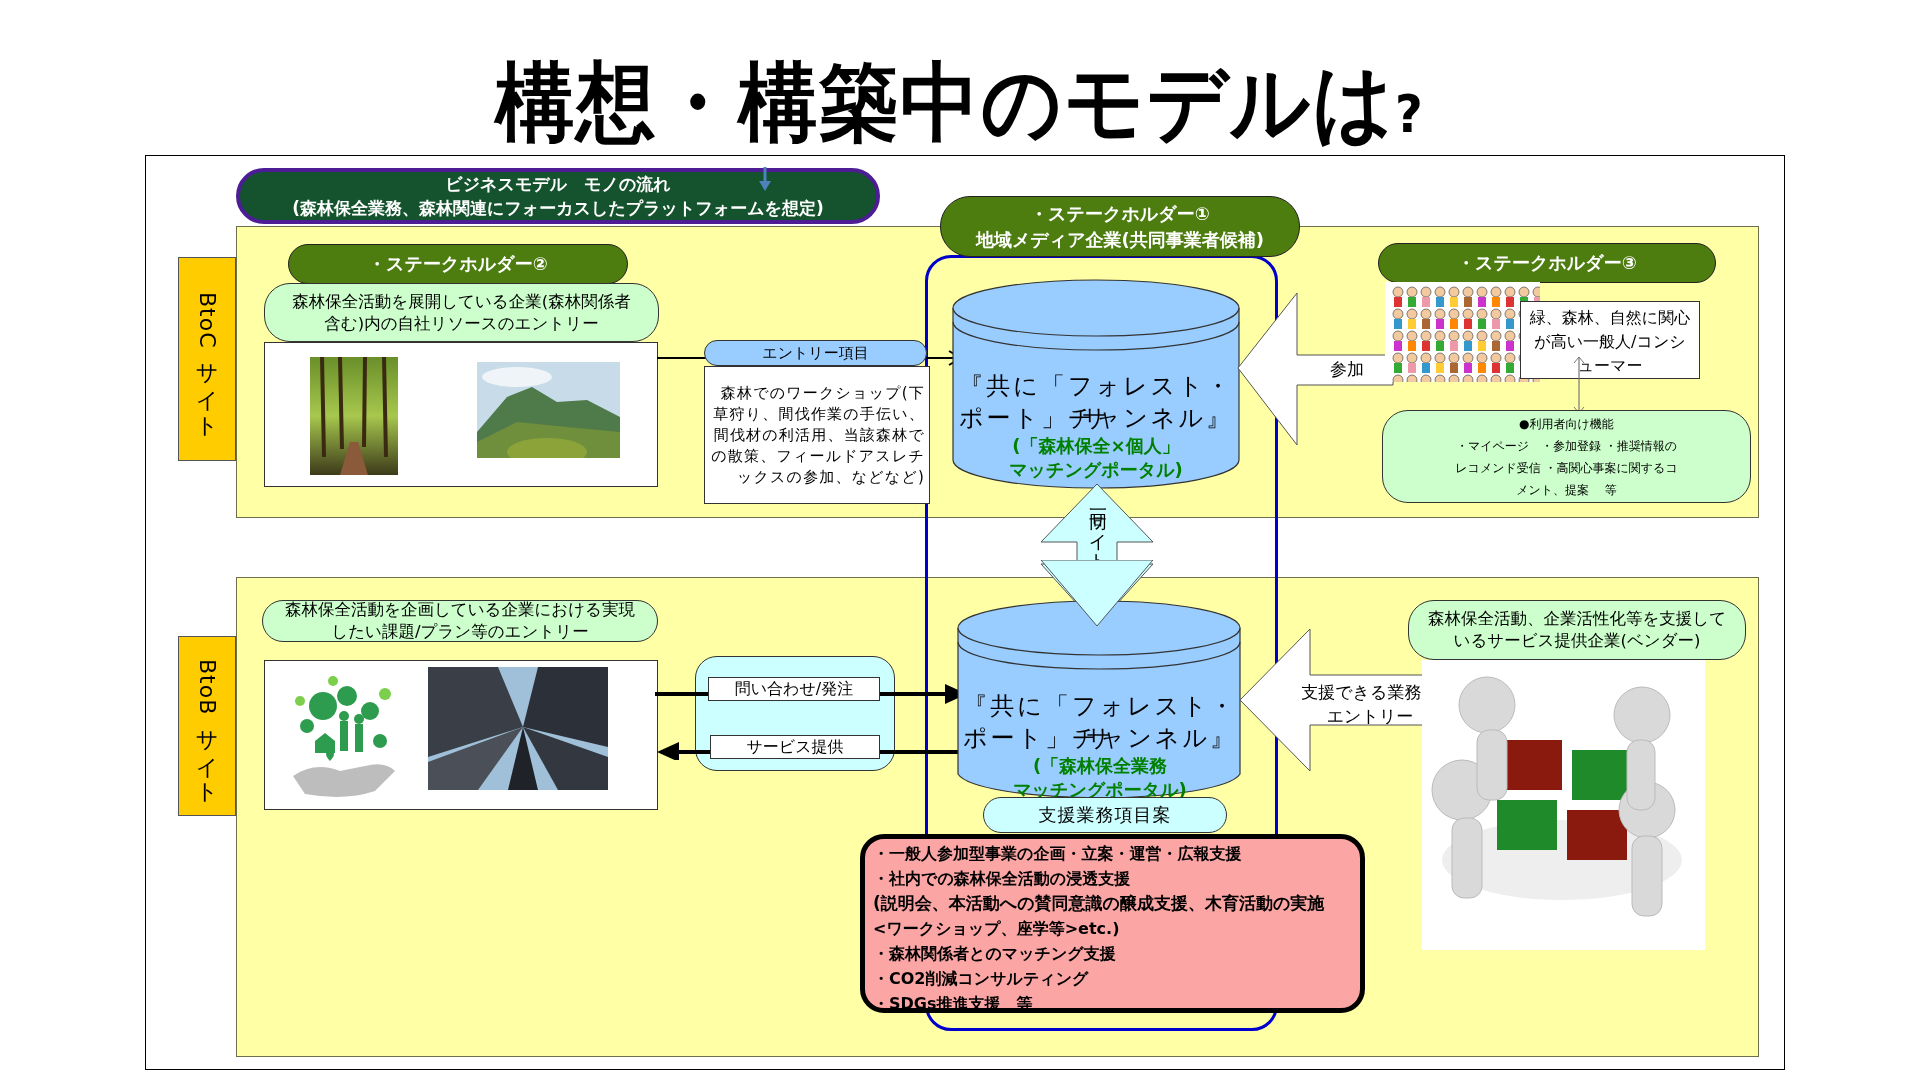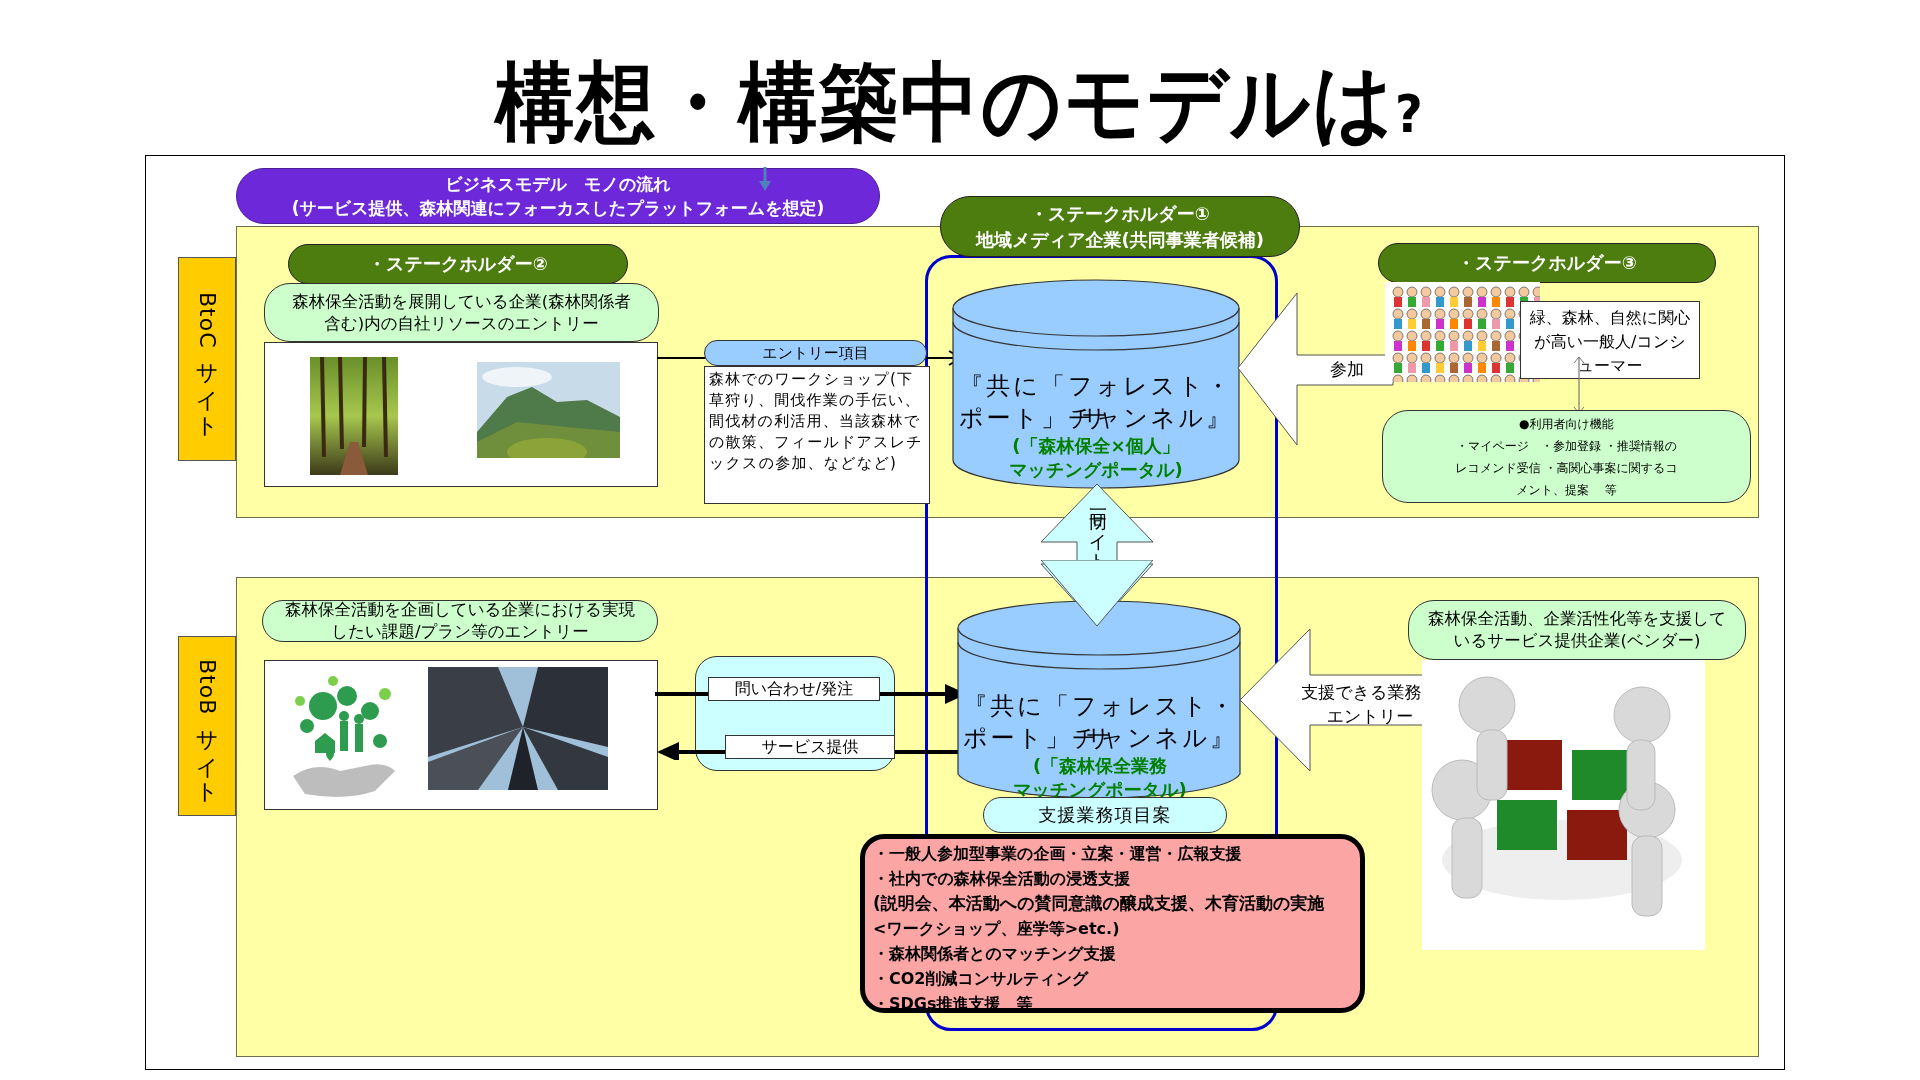--- a/index.html
+++ b/index.html
@@ -6,24 +6,24 @@
   body{width:1920px;height:1080px;position:relative;overflow:hidden;font-family:"DejaVu Sans",sans-serif;color:#000;}
   .abs{position:absolute;box-sizing:border-box;}
   .title{left:0;top:45px;width:1920px;text-align:center;font-size:86px;font-weight:bold;letter-spacing:2px;font-family:"DejaVu Sans",sans-serif;transform:scaleX(0.92);}
   .title .q{font-size:52px;}
   .frame{left:145px;top:155px;width:1640px;height:915px;border:1.5px solid #000;background:#fff;}
   .band{background:#FFFFA6;border:1.5px solid #6e6e4a;}
   .sidelbl{background:#FFCC00;border:1.5px solid #555;display:flex;align-items:center;justify-content:center;}
   .sidelbl span{writing-mode:vertical-rl;font-size:22px;letter-spacing:1px;}
   .pill{border-radius:30px;display:flex;align-items:center;justify-content:center;text-align:center;}
   .navy{background:#4d7c0f;color:#fff;font-weight:bold;font-size:18px;border:1px solid #222;}
-  .greenpill{background:#6d28d9;color:#fff;font-weight:bold;font-size:17px;flex-direction:column;line-height:24px;border:1px solid #4c1d95;}
+  .greenpill{background:#14532d;color:#fff;font-weight:bold;font-size:17px;flex-direction:column;line-height:24px;border:4px solid #4c1d95;}
   .lightgreen{background:#CCFFCC;border:1px solid #333;font-size:16.5px;line-height:22px;flex-direction:column;border-radius:26px;}
   .whitebox{background:#fff;border:1px solid #333;}
-  .txt{font-size:15.5px;line-height:22px;padding:2px 4px;}
+  .txt{font-size:15.5px;line-height:22px;padding:16px 4px;text-align:right;}
   .imgph{overflow:hidden;}
   .cyl-text{position:absolute;text-align:center;width:100%;}
   .t-black{font-size:24px;letter-spacing:3px;}
   .t-green{font-size:18px;color:#008000;font-weight:bold;}
   .list{background:#fca5a5;border:5px solid #000000;border-radius:24px;font-size:16px;font-weight:bold;line-height:25px;padding:2px 8px;}
 </style>
 </head>
 <body>
 
 <div class="abs title"><span>構想・構築中のモデルは</span><span class="q">?</span></div>
@@ -35,21 +35,21 @@
 
 <div class="abs sidelbl" style="left:178px;top:257px;width:58px;height:204px;">
     <span>BtoCサイト</span>
   </div>
 <div class="abs sidelbl" style="left:178px;top:636px;width:58px;height:180px;">
     <span>BtoBサイト</span>
   </div>
 
 <div class="abs pill greenpill" style="left:236px;top:168px;width:644px;height:56px;border-radius:28px;">
   <div>ビジネスモデル　モノの流れ</div>
-  <div>(サービス提供、森林関連にフォーカスしたプラットフォームを想定)</div>
+  <div>(森林保全業務、森林関連にフォーカスしたプラットフォームを想定)</div>
 </div>
 <svg class="abs" style="left:755px;top:165px;" width="20" height="30">
     <line x1="10" y1="2" x2="10" y2="22" stroke="#4f81bd" stroke-width="3"></line>
     <polygon points="4,16 16,16 10,26" fill="#4f81bd"></polygon>
   </svg>
 
 <div class="abs" style="left:925px;top:255px;width:353px;height:776px;border:3px solid #0000CC;border-radius:26px;"></div>
 
 <div class="abs pill navy" style="left:940px;top:196px;width:360px;height:61px;flex-direction:column;line-height:26px;font-size:18px;">
   <div>・ステークホルダー①</div>
@@ -292,21 +292,21 @@
 </svg>
 
 <div class="abs" style="left:695px;top:656px;width:200px;height:115px;background:#CCFFFF;border:1px solid #333;border-radius:22px;"></div>
 <svg class="abs" style="left:655px;top:670px;" width="315" height="90">
   <line x1="0" y1="24" x2="295" y2="24" stroke="#000" stroke-width="4"></line>
   <polygon points="290,14 312,24 290,34" fill="#000"></polygon>
   <line x1="312" y1="82" x2="20" y2="82" stroke="#000" stroke-width="4"></line>
   <polygon points="24,72 2,82 24,92" fill="#000"></polygon>
 </svg>
 <div class="abs whitebox" style="left:708px;top:677px;width:172px;height:24px;font-size:16px;text-align:center;line-height:22px;">問い合わせ/発注</div>
-<div class="abs whitebox" style="left:710px;top:735px;width:170px;height:24px;font-size:16px;text-align:center;line-height:22px;margin-left:15px;">サービス提供</div>
+<div class="abs whitebox" style="left:710px;top:735px;width:170px;height:24px;font-size:16px;text-align:center;line-height:22px;">サービス提供</div>
 
 <svg class="abs" style="left:955px;top:598px;" width="290" height="205">
   <path d="M3,30 L3,176 A142,27 0 0 0 285,176 L285,30" fill="#99CCFF" stroke="#333" stroke-width="1.2"></path>
   <ellipse cx="144" cy="30" rx="141" ry="27" fill="#99CCFF" stroke="#333" stroke-width="1.2"></ellipse>
   <path d="M3,44 A141,27 0 0 0 285,44" fill="none" stroke="#333" stroke-width="1.2"></path>
 </svg>
 <svg class="abs" style="left:1035px;top:560px;" width="124" height="68">
   <polygon points="6,0 118,0 62,66" fill="#CCFFFF" stroke="#555" stroke-width="1"></polygon>
 </svg>
 <div class="abs" style="left:1085px;top:582px;width:24px;font-size:18px;line-height:22px;writing-mode:vertical-rl;"></div>

